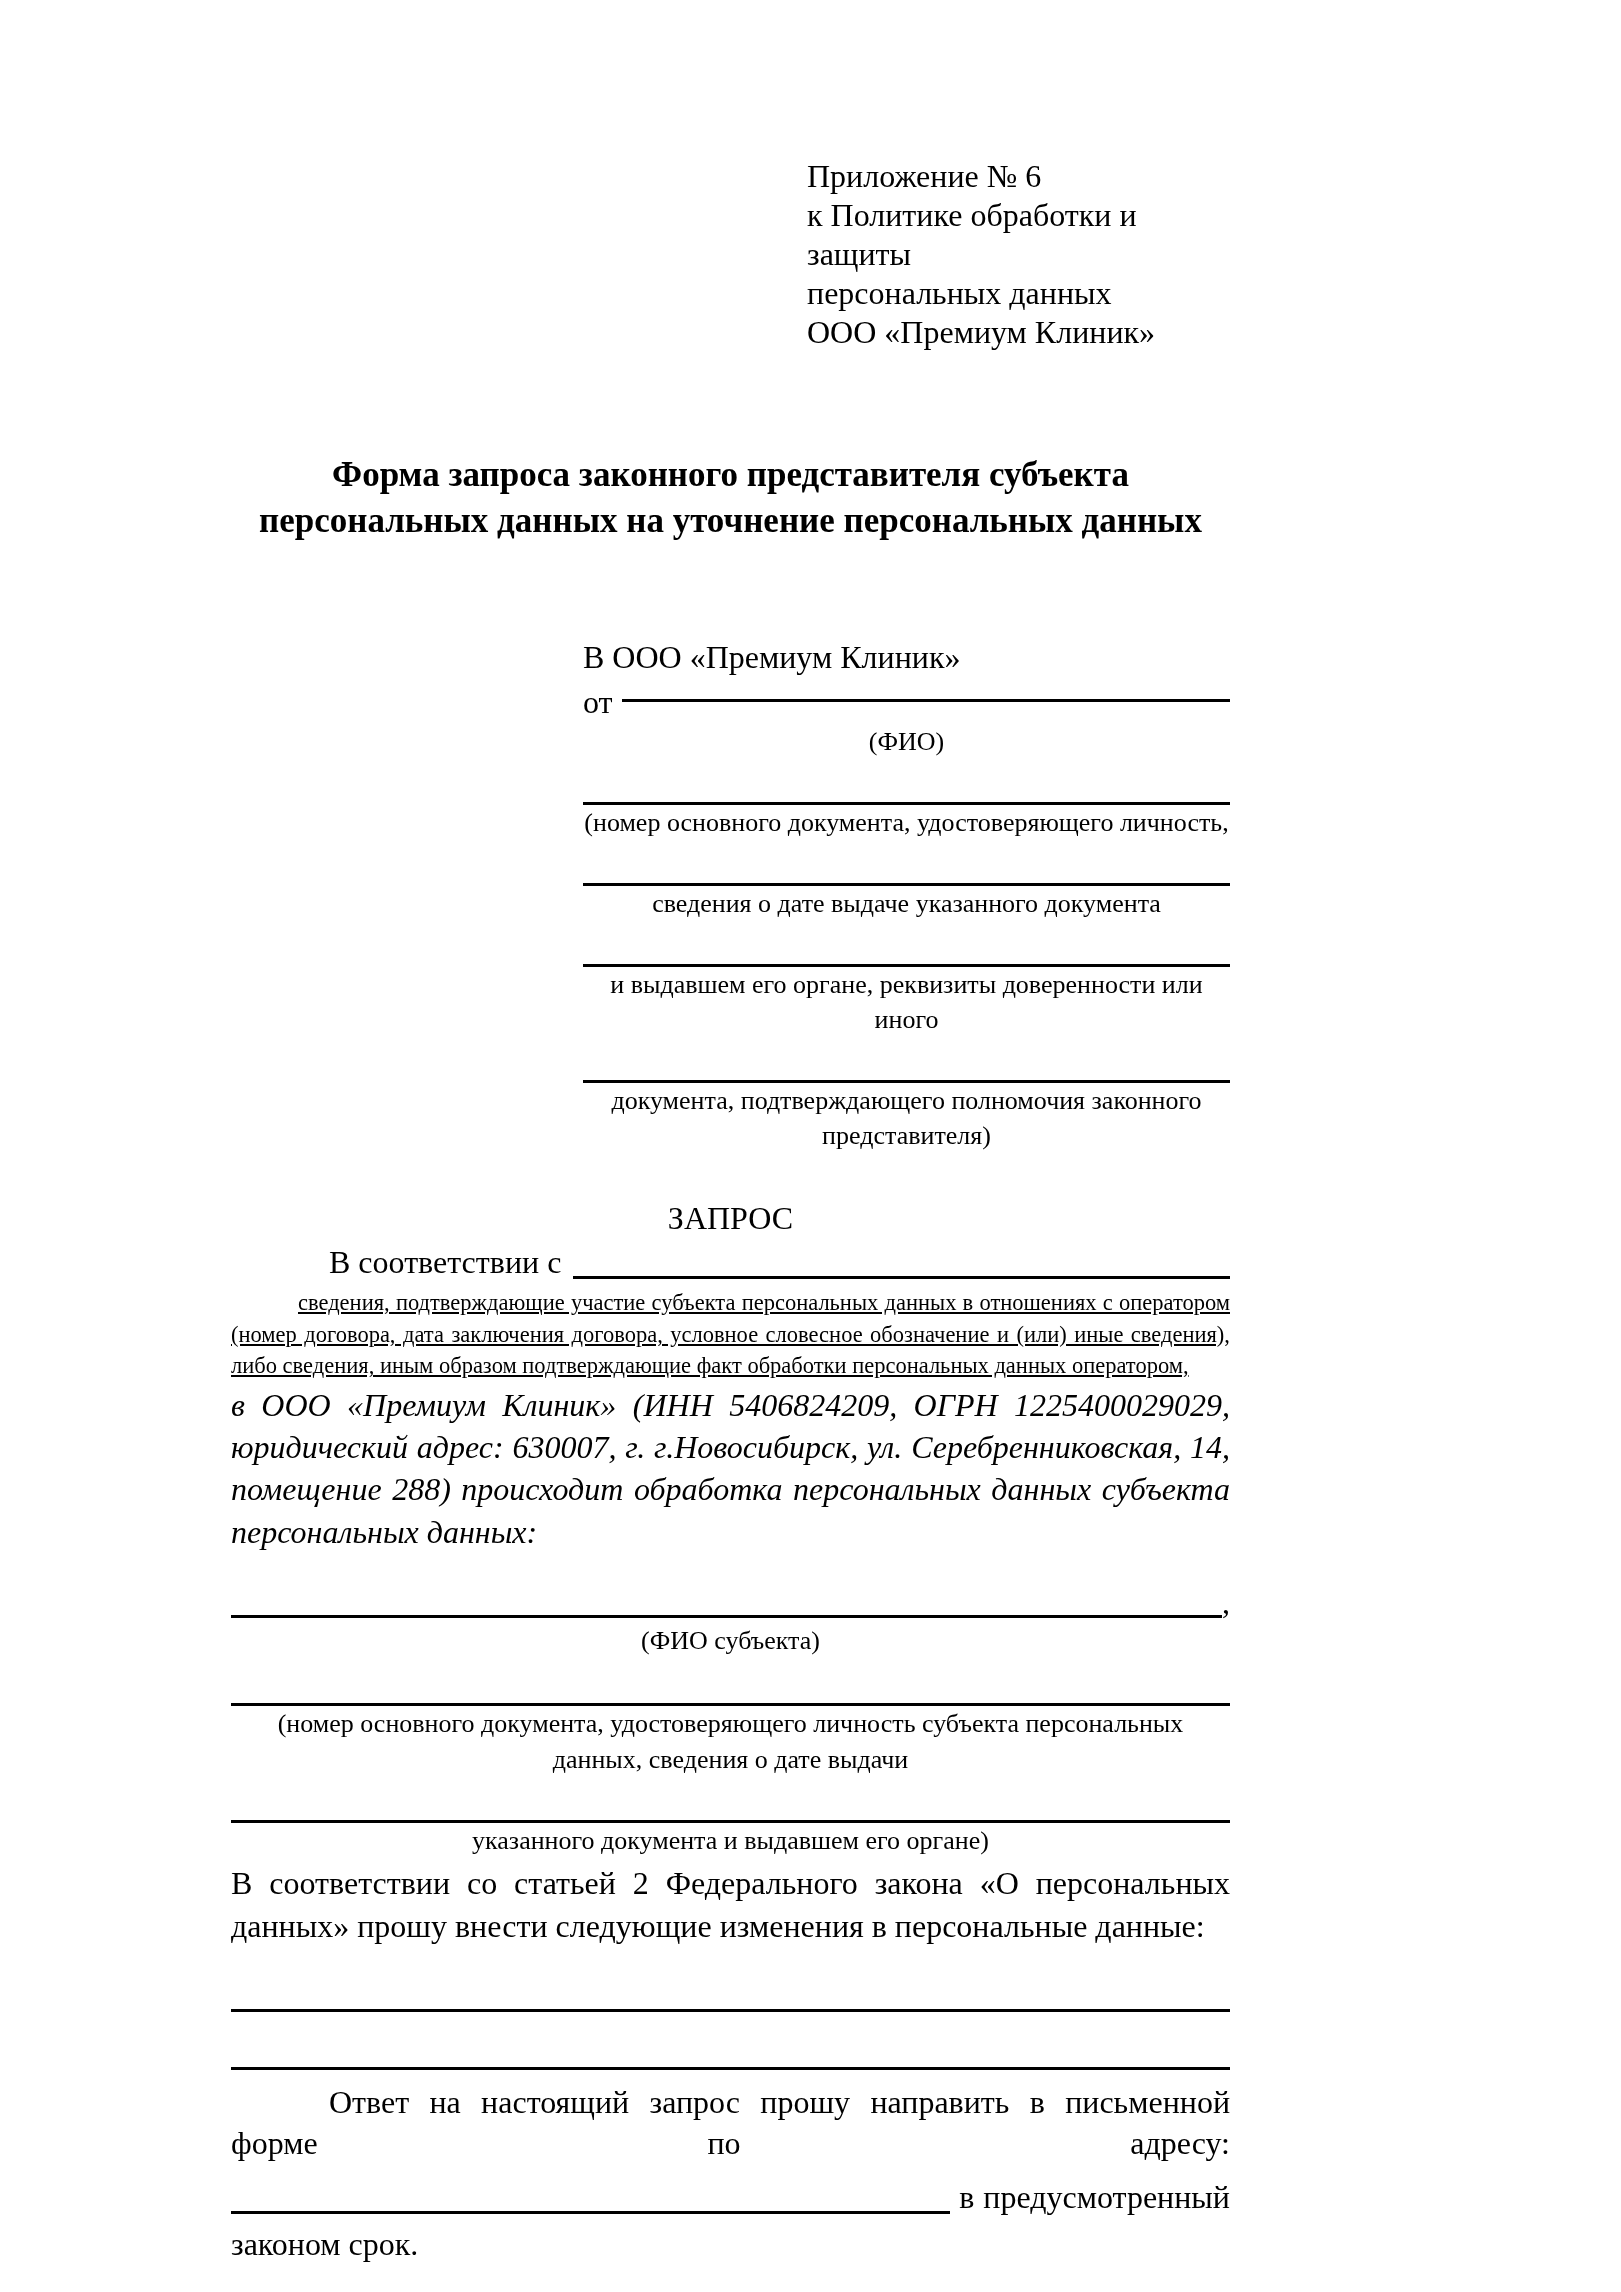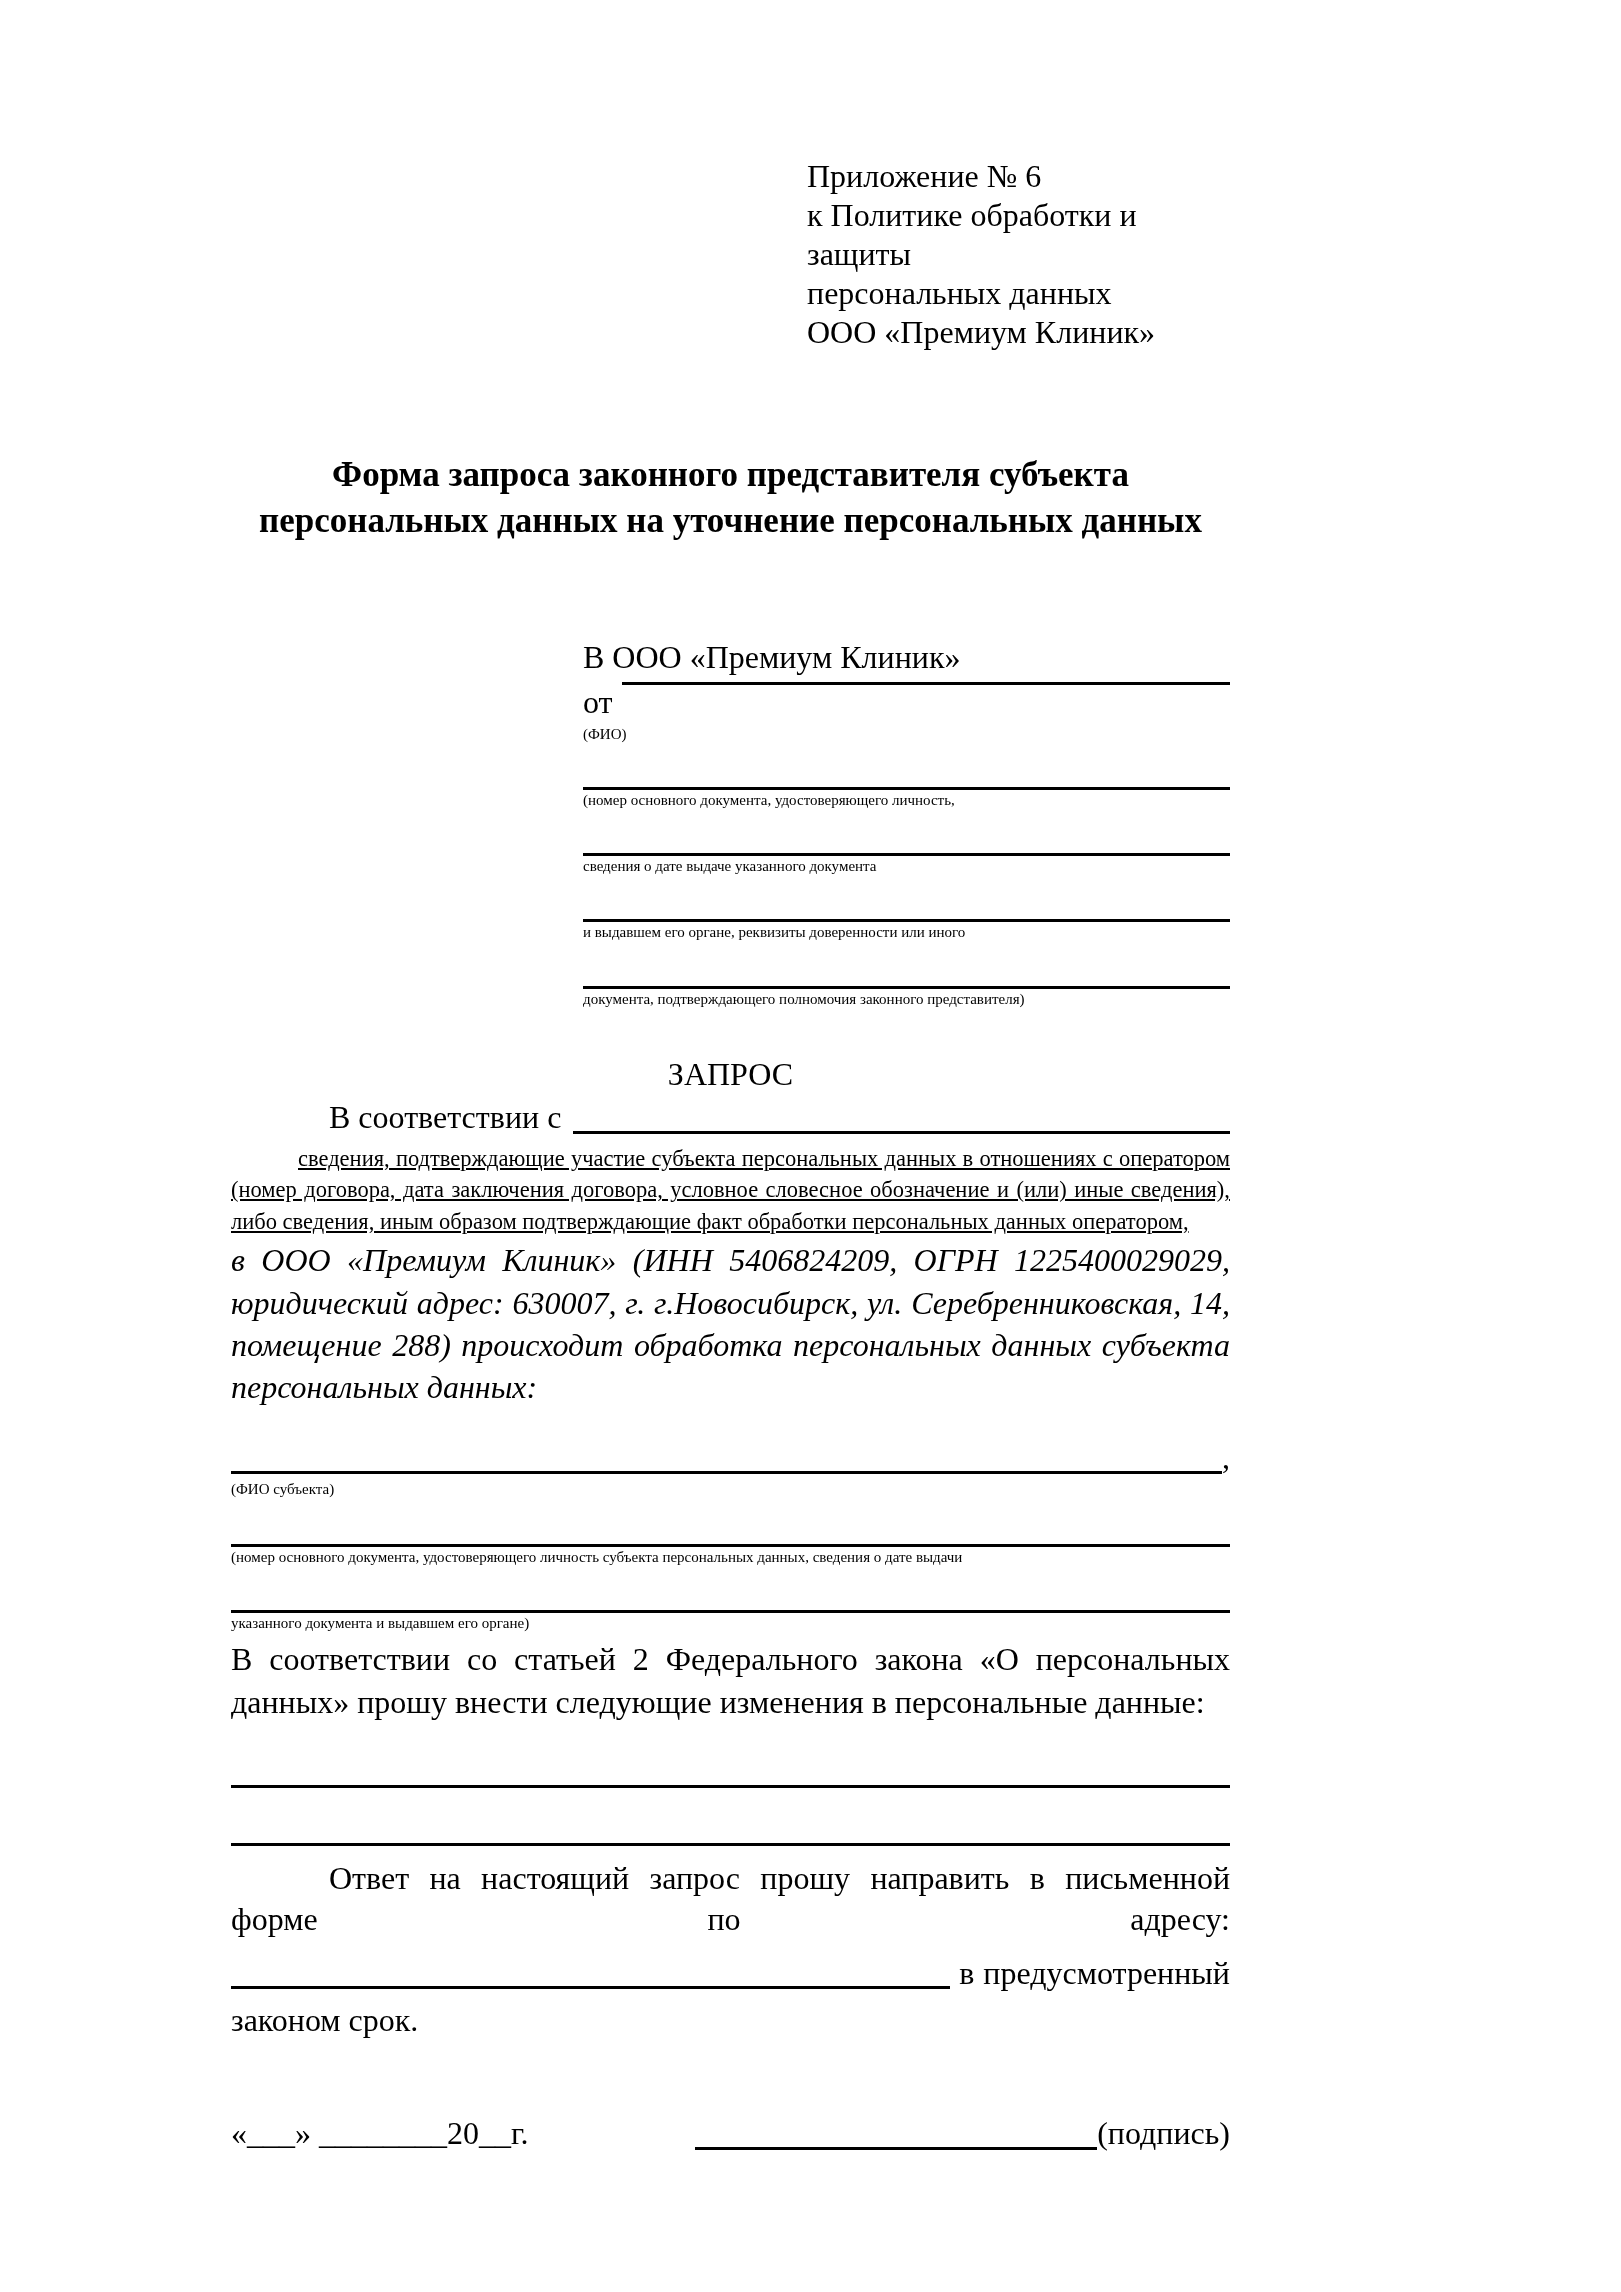--- a/index.html
+++ b/index.html
@@ -20,23 +20,23 @@
   .title {
     margin: 100px 0 0 0;
     font-size: 35px;
     font-weight: bold;
     text-align: center;
     line-height: 1.32;
   }
   .addressee { width: 647px; margin-left: auto; margin-top: 92px; }
   .rule { border-bottom: 3.9px solid #000; }
   .full { width: 100%; }
-  .from-row { display: flex; align-items: flex-start; margin-top: 3.9px; }
+  .from-row { display: flex; align-items: center; margin-top: 3.9px; }
   .from-row .rule { flex: 1; margin-left: 9.8px; margin-bottom: 4.9px; }
-  .caption { font-size: 15px; line-height: 1.35; }
+  .caption { font-size: 26px; line-height: 1.35; text-align: center; }
   .group-rule { margin-top: 43px; }
   .zapros { margin-top: 45px; text-align: center; }
   .intro-row { display: flex; align-items: flex-end; padding-left: 98px; margin-top: 2px; }
   .intro-row .rule { flex: 1; margin-left: 11.8px; margin-bottom: 4.9px; }
   .small-note {
     font-size: 22.5px;
     line-height: 1.4;
     text-align: justify;
     text-indent: 67px;
     margin-top: 3.9px;

